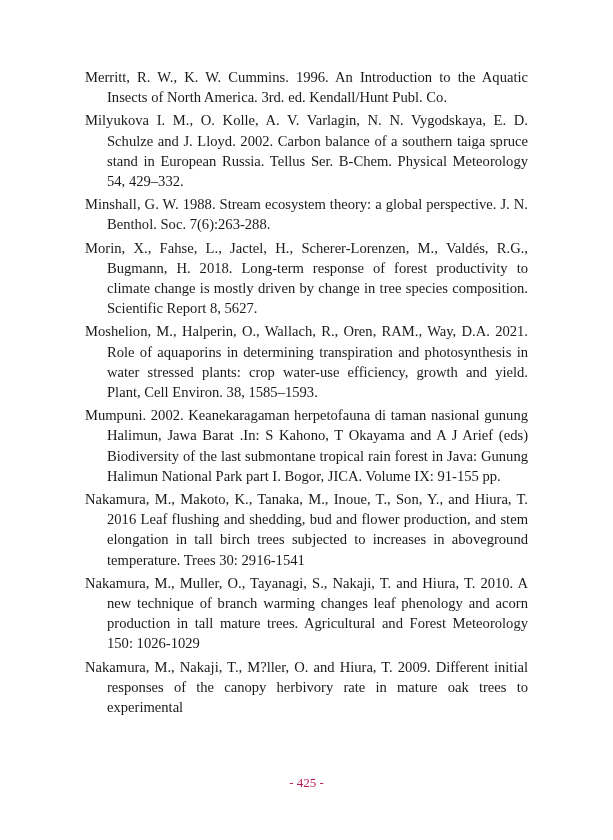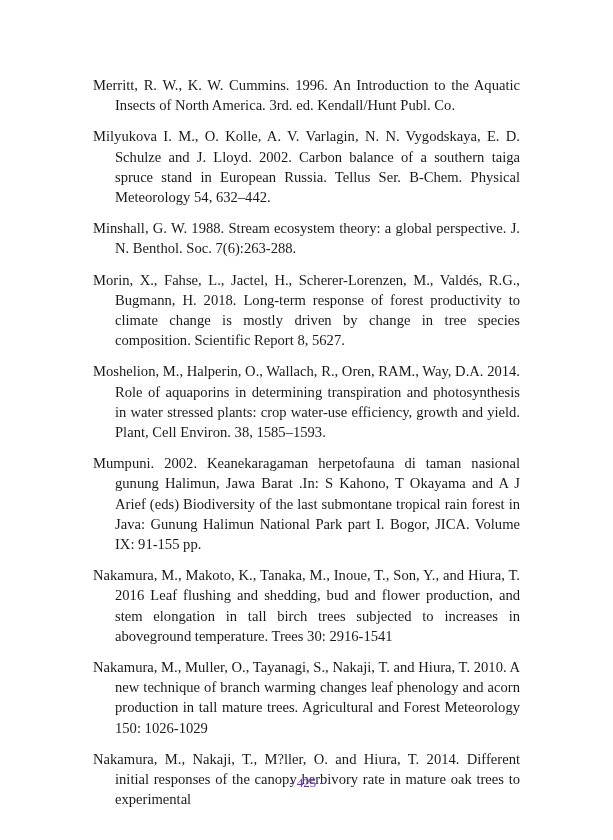--- a/index.html
+++ b/index.html
@@ -7,38 +7,38 @@
   .page { position: absolute; left: 0; top: 0; width: 613px; height: 840px; background: #fff; }
   .refs { position: absolute; left: 82px; top: 64px; width: 449px; }
   .ref {
     font-family: "Liberation Serif", "DejaVu Serif", serif;
     font-size: 14.6px;
     line-height: 20.2px;
     color: #1a1a1a;
     text-align: justify;
     padding-left: 22px;
     text-indent: -22px;
-    margin: 11px;
+    margin: 3px;
   }
   .footer {
     position: absolute; left: 0; width: 613px; top: 775px;
     text-align: center;
     font-family: "Liberation Serif", "DejaVu Serif", serif;
-    font-size: 13px; color: #6d28d9;
+    font-size: 13px; color: #be185d;
   }
 </style>
 </head>
 <body>
 
 <div class="page">
   <div class="refs">
     <p class="ref">Merritt, R. W., K. W. Cummins. 1996. An Introduction to the Aquatic Insects of North America. 3rd. ed. Kendall/Hunt Publ. Co.</p>
-    <p class="ref">Milyukova I. M., O. Kolle, A. V. Varlagin, N. N. Vygodskaya, E. D. Schulze and J. Lloyd. 2002. Carbon balance of a southern taiga spruce stand in European Russia. Tellus Ser. B-Chem. Physical Meteorology 54, 632–442.</p>
+    <p class="ref">Milyukova I. M., O. Kolle, A. V. Varlagin, N. N. Vygodskaya, E. D. Schulze and J. Lloyd. 2002. Carbon balance of a southern taiga spruce stand in European Russia. Tellus Ser. B-Chem. Physical Meteorology 54, 429–332.</p>
     <p class="ref">Minshall, G. W. 1988. Stream ecosystem theory: a global perspective. J. N. Benthol. Soc. 7(6):263-288.</p>
     <p class="ref">Morin, X., Fahse, L., Jactel, H., Scherer-Lorenzen, M., Valdés, R.G., Bugmann, H. 2018. Long-term response of forest productivity to climate change is mostly driven by change in tree species composition. Scientific Report 8, 5627.</p>
-    <p class="ref">Moshelion, M., Halperin, O., Wallach, R., Oren, RAM., Way, D.A. 2014. Role of aquaporins in determining transpiration and photosynthesis in water stressed plants: crop water-use efficiency, growth and yield. Plant, Cell Environ. 38, 1585–1593.</p>
+    <p class="ref">Moshelion, M., Halperin, O., Wallach, R., Oren, RAM., Way, D.A. 2021. Role of aquaporins in determining transpiration and photosynthesis in water stressed plants: crop water-use efficiency, growth and yield. Plant, Cell Environ. 38, 1585–1593.</p>
     <p class="ref">Mumpuni. 2002. Keanekaragaman herpetofauna di taman nasional gunung Halimun, Jawa Barat .In: S Kahono, T Okayama and A J Arief (eds) Biodiversity of the last submontane tropical rain forest in Java: Gunung Halimun National Park part I. Bogor, JICA. Volume IX: 91-155 pp.</p>
     <p class="ref">Nakamura, M., Makoto, K., Tanaka, M., Inoue, T., Son, Y., and Hiura, T. 2016 Leaf flushing and shedding, bud and flower production, and stem elongation in tall birch trees subjected to increases in aboveground temperature. Trees 30: 2916-1541</p>
     <p class="ref">Nakamura, M., Muller, O., Tayanagi, S., Nakaji, T. and Hiura, T. 2010. A new technique of branch warming changes leaf phenology and acorn production in tall mature trees. Agricultural and Forest Meteorology 150: 1026-1029</p>
-    <p class="ref">Nakamura, M., Nakaji, T., M?ller, O. and Hiura, T. 2014. Different initial responses of the canopy herbivory rate in mature oak trees to experimental</p>
+    <p class="ref">Nakamura, M., Nakaji, T., M?ller, O. and Hiura, T. 2009. Different initial responses of the canopy herbivory rate in mature oak trees to experimental</p>
   </div>
   <div class="footer">- 425 -</div>
 </div>
 
 </body></html>

